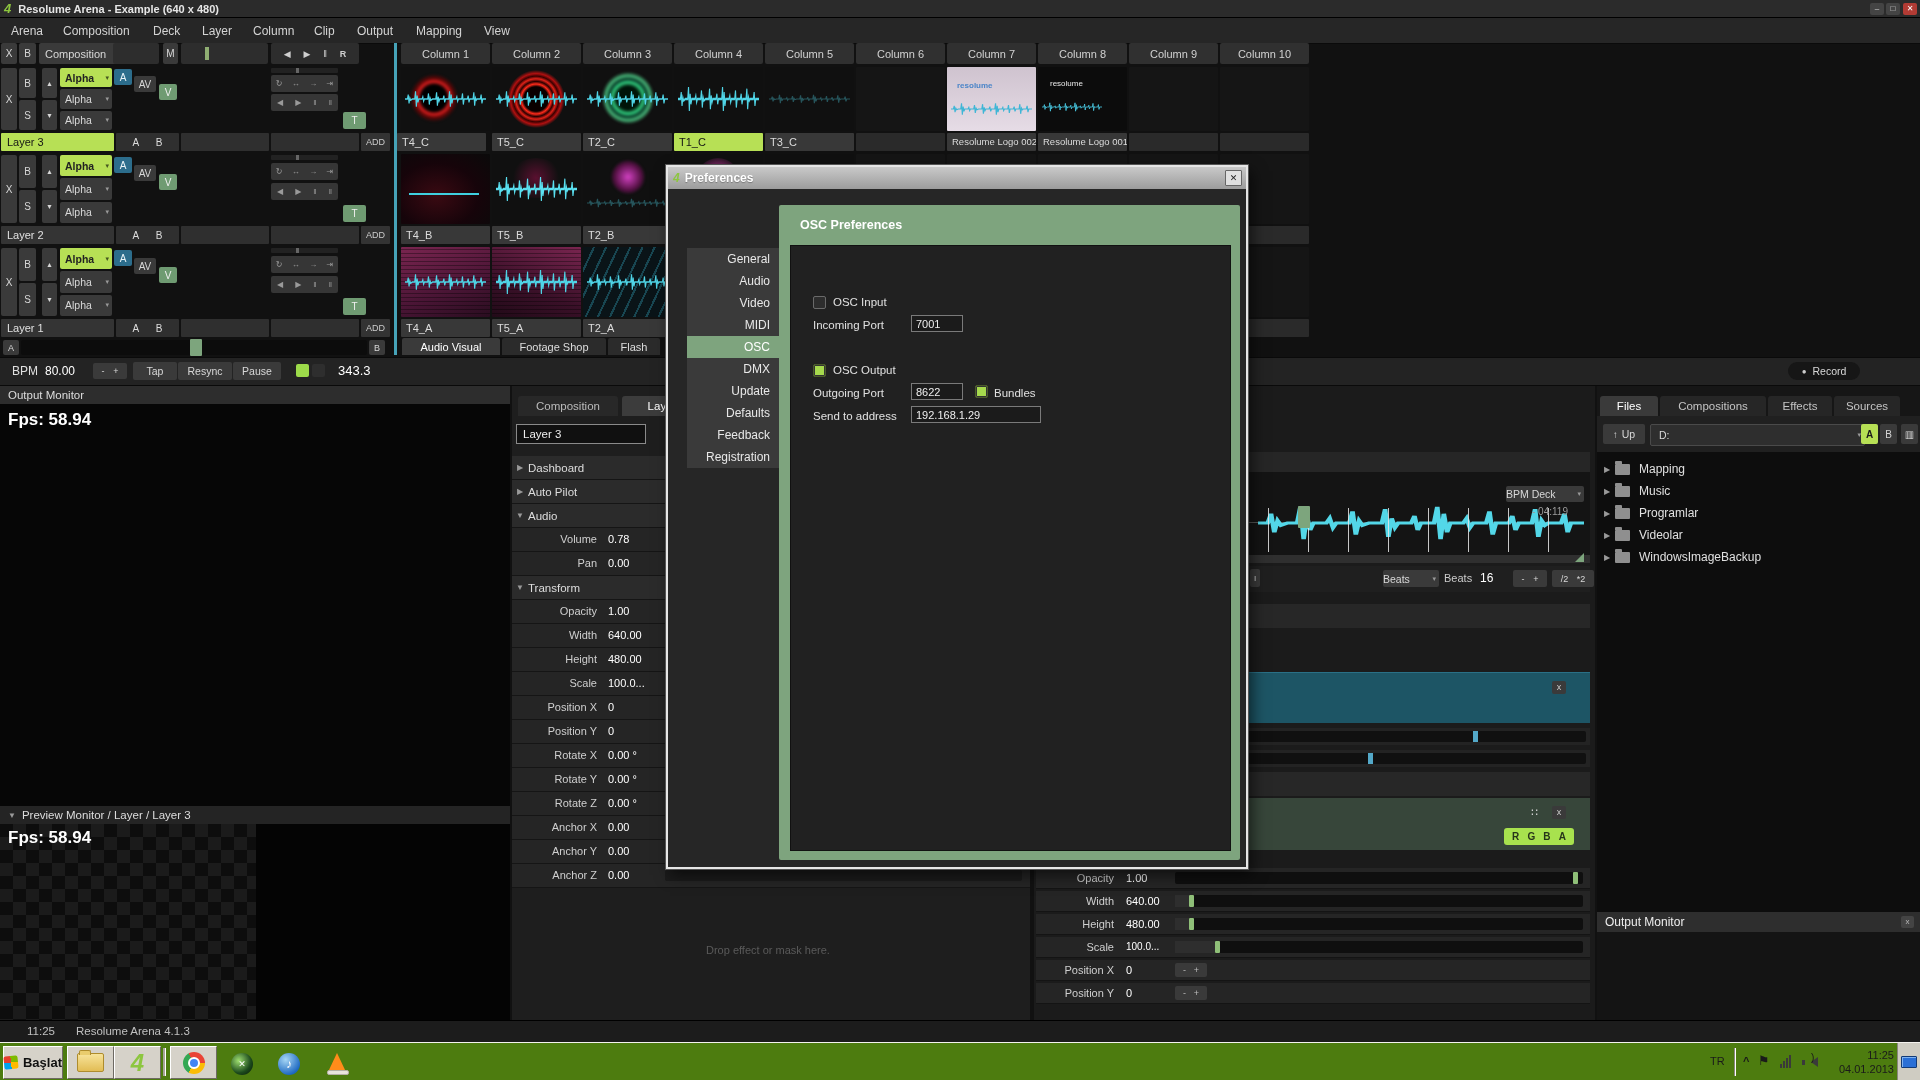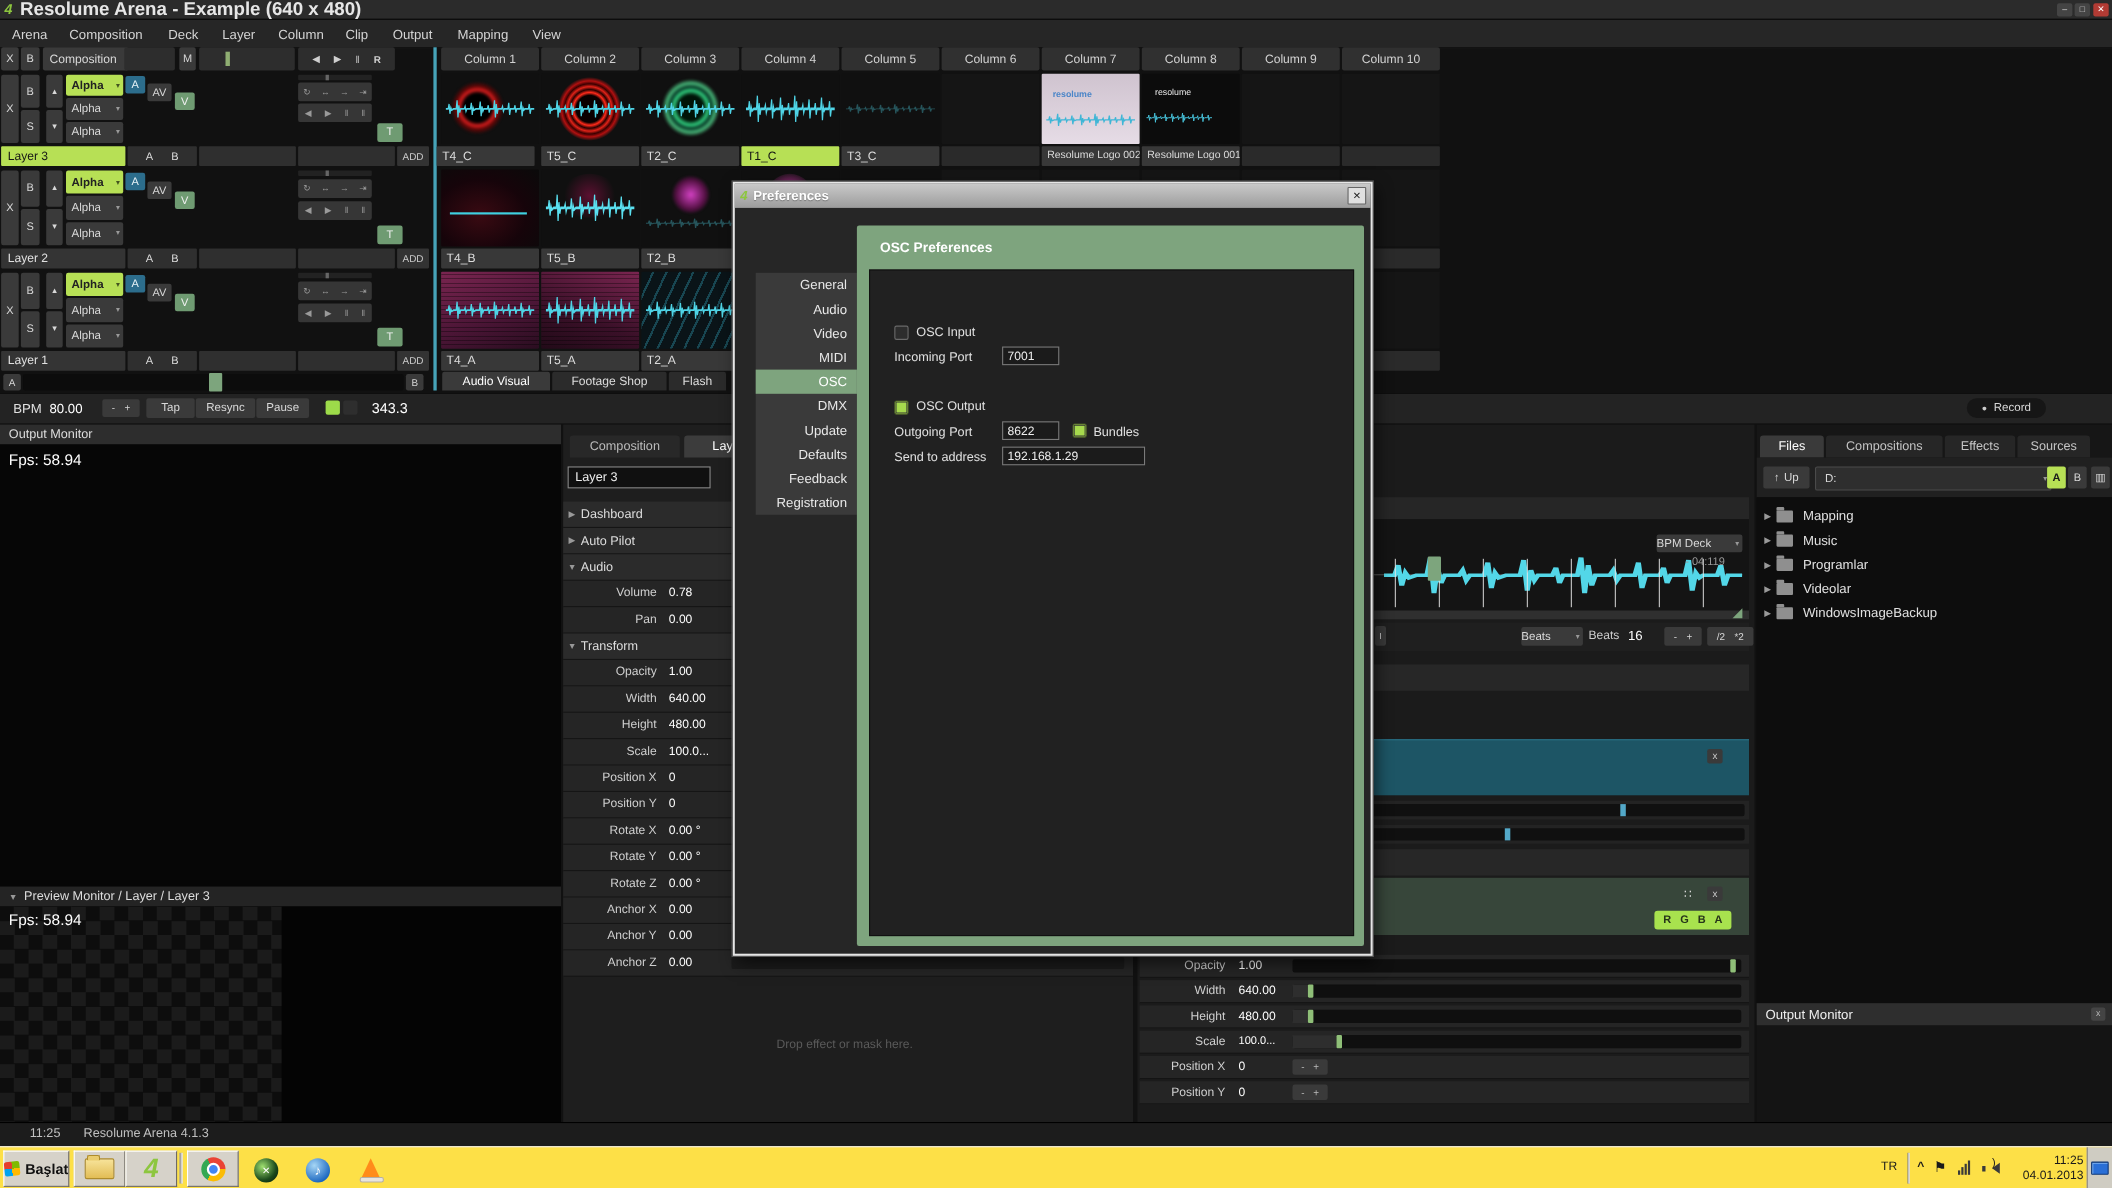--- a/index.html
+++ b/index.html
@@ -4,21 +4,21 @@
 <style>
   html,body{margin:0;padding:0;background:#000;}
   #app{position:relative;width:1920px;height:1080px;background:#111;
        font-family:"Liberation Sans","DejaVu Sans",sans-serif;color:#ccc;overflow:hidden;
        -webkit-font-smoothing:antialiased;}
   .abs{position:absolute;}
   .flexc{display:flex;align-items:center;justify-content:center;}
   
   .titlebar{left:0;top:0;width:1920px;height:18px;background:#2b2b2b;border-bottom:1px solid #000;}
   .logo4{color:#8dc63f;font-weight:bold;font-style:italic;font-size:13px;}
-  .title-text{color:#e6e6e6;font-size:17px;font-weight:bold;}
+  .title-text{color:#e6e6e6;font-size:11px;font-weight:bold;}
   .winbtn{width:14px;height:12px;border-radius:2px;background:#444;color:#ddd;font-size:8px;line-height:12px;text-align:center;}
   .winbtn.close{background:#b23b34;color:#fff;}
   .menubar{left:0;top:18px;width:1920px;height:25px;background:#262626;border-bottom:1px solid #0a0a0a;}
   .menu-item{position:absolute;top:0;height:25px;display:flex;align-items:center;color:#d4d4d4;font-size:12px;}
   
   .cell{position:absolute;background:#2d2d2d;border-radius:2px;}
   .btn{position:absolute;background:#3a3a3a;border-radius:2px;color:#d8d8d8;display:flex;align-items:center;justify-content:center;font-size:10px;}
   .btn.grn{background:#6f9b72;color:#f0f0f0;}
   .btn.teal{background:#2c6d8c;color:#eaf4f8;}
   .btn.bright{background:#b7e055;color:#1a1a1a;font-weight:bold;}
@@ -57,21 +57,21 @@
   .lrow .add{position:absolute;left:361px;width:29px;height:18px;background:#333;border-radius:1px;color:#ccc;font-size:9px;display:flex;align-items:center;justify-content:center;}
   
   .xf-track{position:absolute;left:21px;top:340px;width:346px;height:15px;background:#0c0c0c;border-radius:2px;}
   .xf-handle{position:absolute;left:190px;top:339px;width:12px;height:17px;background:#7da57d;border-radius:1px;}
   .decktab{position:absolute;top:338px;height:17px;background:#2b2b2b;color:#ddd;font-size:11px;display:flex;align-items:center;justify-content:center;border-radius:2px 2px 0 0;}
   .decktab.sel{background:#3a3a3a;color:#fff;}
   .bpmrow{position:absolute;left:0;top:357px;width:1920px;height:27px;background:#232323;border-top:1px solid #0a0a0a;border-bottom:1px solid #0a0a0a;}
   .pill{position:absolute;background:#3a3a3a;border-radius:2px;color:#d8d8d8;font-size:10.5px;display:flex;align-items:center;justify-content:center;}
   
   .panel-h{position:absolute;height:18px;background:#2d2d2d;color:#ddd;font-size:11.5px;display:flex;align-items:center;padding-left:8px;box-sizing:border-box;}
-  .fps{position:absolute;color:#fff;font-size:14px;font-weight:normal;}
+  .fps{position:absolute;color:#fff;font-size:17px;font-weight:bold;}
   .checker{position:absolute;background:repeating-conic-gradient(#1b1b1b 0% 25%,#0d0d0d 0% 50%);background-size:26px 26px;}
   .ptab{position:absolute;top:396px;height:20px;background:#282828;color:#bbb;font-size:11.5px;display:flex;align-items:center;justify-content:center;border-radius:3px 3px 0 0;}
   .ptab.sel{background:#3c3c3c;color:#fff;}
   .namebox{position:absolute;background:#101010;border:1px solid #8a8a8a;color:#eee;font-size:11.5px;display:flex;align-items:center;padding-left:6px;box-sizing:border-box;}
   .sect{position:absolute;left:512px;width:518px;height:23px;background:#2b2b2b;border-bottom:1px solid #151515;color:#ddd;font-size:11.5px;display:flex;align-items:center;}
   .sect .tri{width:16px;text-align:center;font-size:8px;color:#999;}
   .prow{position:absolute;left:512px;width:518px;height:23px;background:#252525;border-bottom:1px solid #151515;}
   .prow .pl{position:absolute;left:0;top:0;width:85px;height:23px;text-align:right;line-height:23px;color:#cfcfcf;font-size:11px;}
   .prow .pv{position:absolute;left:96px;top:0;height:23px;line-height:23px;color:#fff;font-size:11px;}
   .prow .ptrack{position:absolute;left:153px;top:6px;width:357px;height:11px;background:#1b1b1b;border-radius:2px;}
@@ -104,21 +104,21 @@
   .dlg-nav div.sel{background:#7ea47e;color:#fff;}
   .greenpanel{position:absolute;left:111px;top:38px;width:461px;height:655px;background:#7ea47e;border-radius:2px;}
   .dlg-header{position:absolute;left:21px;top:13px;color:#fff;font-weight:bold;font-size:12.5px;}
   .content{position:absolute;left:11px;top:40px;width:439px;height:604px;background:#212121;border:1px solid #111;}
   .chk{position:absolute;width:11px;height:11px;background:#2d2d2d;border:1px solid #6a6a6a;border-radius:2px;}
   .chk.on{background:#a6d94d;border-color:#4a5a2a;box-shadow:inset 0 0 0 1px #333;}
   .dl{position:absolute;color:#e0e0e0;font-size:11.5px;}
   .field{position:absolute;background:#1b1b1b;border:1px solid #7a7a7a;color:#eee;font-size:11px;display:flex;align-items:center;padding-left:4px;box-sizing:border-box;}
   
   .statusbar{position:absolute;left:0;top:1020px;width:1920px;height:22px;background:#1c1c1c;border-top:1px solid #000;color:#c0c0c0;font-size:11.5px;}
-  .taskbar{position:absolute;left:0;top:1042px;width:1920px;height:38px;background:#fde047;border-top:1px solid #f4f2ee;}
+  .taskbar{position:absolute;left:0;top:1042px;width:1920px;height:38px;background:#4d7c0f;border-top:1px solid #f4f2ee;}
   .tbtn{position:absolute;background:#d6d2c9;border-top:1px solid #fff;border-left:1px solid #fff;border-right:1px solid #6e6a63;border-bottom:1px solid #6e6a63;display:flex;align-items:center;justify-content:center;}
   .winflag{width:15px;height:13px;background:conic-gradient(#7fba00 0 25%,#ffb900 0 50%,#00a3ee 0 75%,#e53e2e 0 100%);border-radius:2px;transform:rotate(-6deg);margin-right:5px;}
   .tfolder{width:25px;height:17px;background:linear-gradient(#f7e39a,#e2bd55);border:1px solid #ae8c2c;border-radius:2px;position:relative;}
   .tfolder::before{content:"";position:absolute;top:-4px;left:1px;width:10px;height:4px;background:#e9cc6d;border:1px solid #ae8c2c;border-bottom:none;border-radius:2px 2px 0 0;}
   .chrome{width:22px;height:22px;border-radius:50%;background:conic-gradient(from -30deg,#ea4335 0 120deg,#fbbc05 0 240deg,#34a853 0 360deg);position:relative;}
   .chrome::after{content:"";position:absolute;inset:5px;background:#4285f4;border-radius:50%;border:2px solid #fff;}
   .orb{width:22px;height:22px;border-radius:50%;background:radial-gradient(circle at 35% 35%,#9fe070,#1c4a1c 60%,#061206);color:#fff;font-size:9px;display:flex;align-items:center;justify-content:center;}
   .itunes{width:22px;height:22px;border-radius:50%;background:radial-gradient(circle at 35% 30%,#a6d6f5,#1a66c0 75%);color:#fff;font-size:12px;display:flex;align-items:center;justify-content:center;}
   .vlc{width:0;height:0;border-left:9px solid transparent;border-right:9px solid transparent;border-bottom:19px solid #ff8c1a;position:relative;}
   .vlc::after{content:"";position:absolute;left:-10px;top:17px;width:20px;height:3px;background:#e8e4dd;border:1px solid #b5b0a6;border-radius:2px;}

